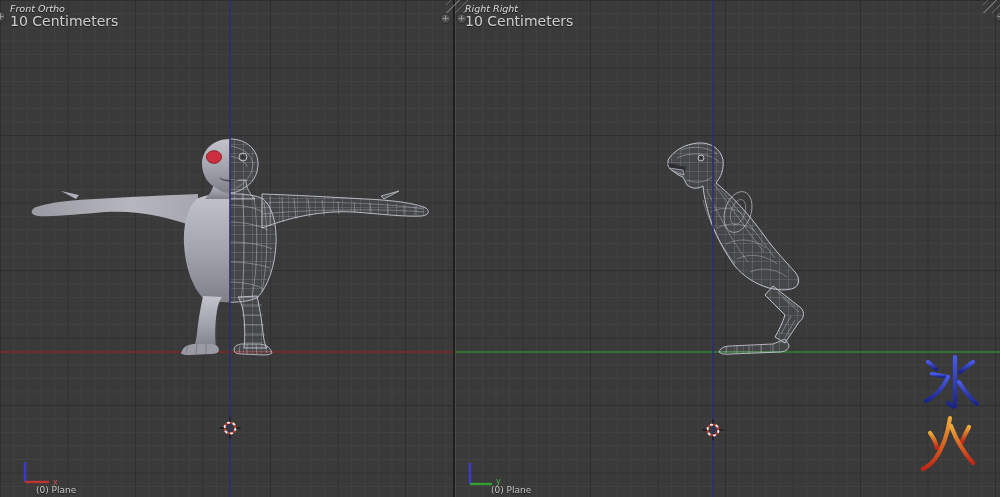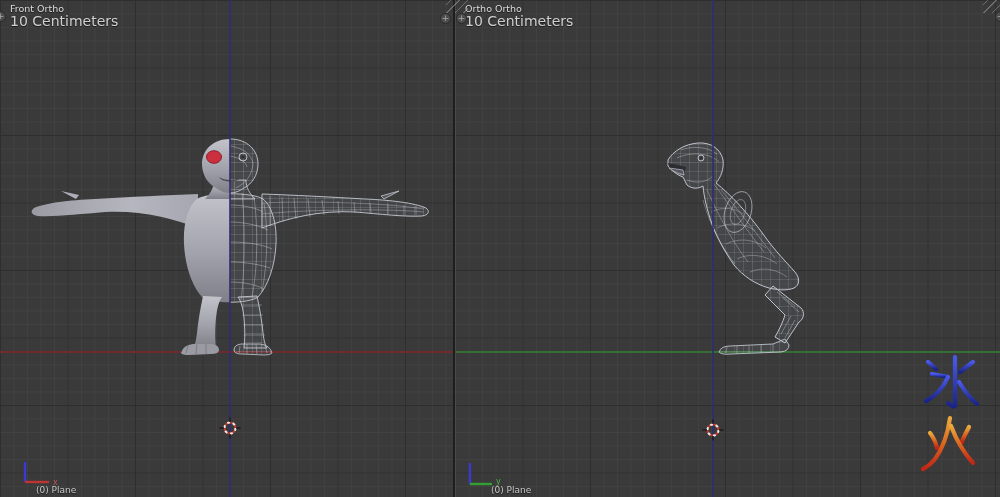--- a/index.html
+++ b/index.html
@@ -14,21 +14,21 @@
     background-color:#3a3a3a;
     background-image:
       linear-gradient(#2e2e2e 1px, transparent 1px),
       linear-gradient(90deg, #2e2e2e 1px, transparent 1px),
       linear-gradient(#414141 1px, transparent 1px),
       linear-gradient(90deg, #414141 1px, transparent 1px);
     background-size:67.5px 67.5px,67.5px 67.5px,13.5px 13.5px,13.5px 13.5px;
   }
   #vp-front{left:0;width:453px;}
   #vp-right{left:455px;width:545px;}
-  .vp-header{position:absolute;left:10px;top:3px;color:#dddddd;font-size:9.5px;line-height:12px;text-shadow:0 1px 1px rgba(0,0,0,.6);}
+  .vp-header{position:absolute;left:10px;top:3px;color:#dddddd;font-size:9.5px;line-height:12px;text-shadow:0 1px 1px rgba(0,0,0,.6);font-style:italic;}
   .vp-scale{position:absolute;left:10px;top:15px;color:#d0d0d0;font-size:14px;line-height:12px;text-shadow:0 1px 1px rgba(0,0,0,.6);}
   .vp-status{position:absolute;left:36px;top:485px;color:#c9c9c9;font-size:9px;text-shadow:0 1px 1px rgba(0,0,0,.6);text-align:center;}
   .floor-line{position:absolute;left:0;right:0;top:351px;height:2px;}
   #vp-front .floor-line{background:#6e2b2b;}
   #vp-right .floor-line{background:#356f35;}
   .z-line{position:absolute;top:0;bottom:0;width:2px;background:#2c2c74;opacity:.8;}
   #vp-front .z-line{left:229px;}
   #vp-right .z-line{left:257px;}
   .model-svg{position:absolute;left:0;top:0;}
   .gizmo,.cursor3d,.wm{position:absolute;}
@@ -186,21 +186,21 @@
       <path d="M12 1.5V6 M12 18V22.5 M1.5 12H6 M18 12H22.5" stroke="#1d1d1d" stroke-width="1.4"></path>
     </svg>
 
     <svg class="gizmo" style="left:6px;top:456px" width="56" height="34" viewBox="0 0 56 34">
       <path d="M9,7 L9,28" stroke="#3a3ad0" stroke-width="2.4"></path>
       <path d="M9,28 L31,28" stroke="#33a033" stroke-width="2.4"></path>
       <text x="35" y="28" font-size="8" fill="#4fae4f">y</text>
     </svg>
 
     <div class="vp-status">(0) Plane</div>
-    <div class="vp-header">Ortho Ortho</div>
+    <div class="vp-header">Right Right</div>
     <div class="vp-scale">10 Centimeters</div>
 
     <svg class="wm" style="left:450px;top:348px" width="95" height="135" viewBox="0 0 95 135">
       <defs>
         <linearGradient id="gIce" x1="0" y1="0" x2="0" y2="1">
           <stop offset="0" stop-color="#4a5ae8"></stop>
             <stop offset="1" stop-color="#1a2488"></stop>
         </linearGradient>
         <linearGradient id="gFire" x1="0" y1="0" x2="0" y2="1">
           <stop offset="0" stop-color="#eaaa3c"></stop>

